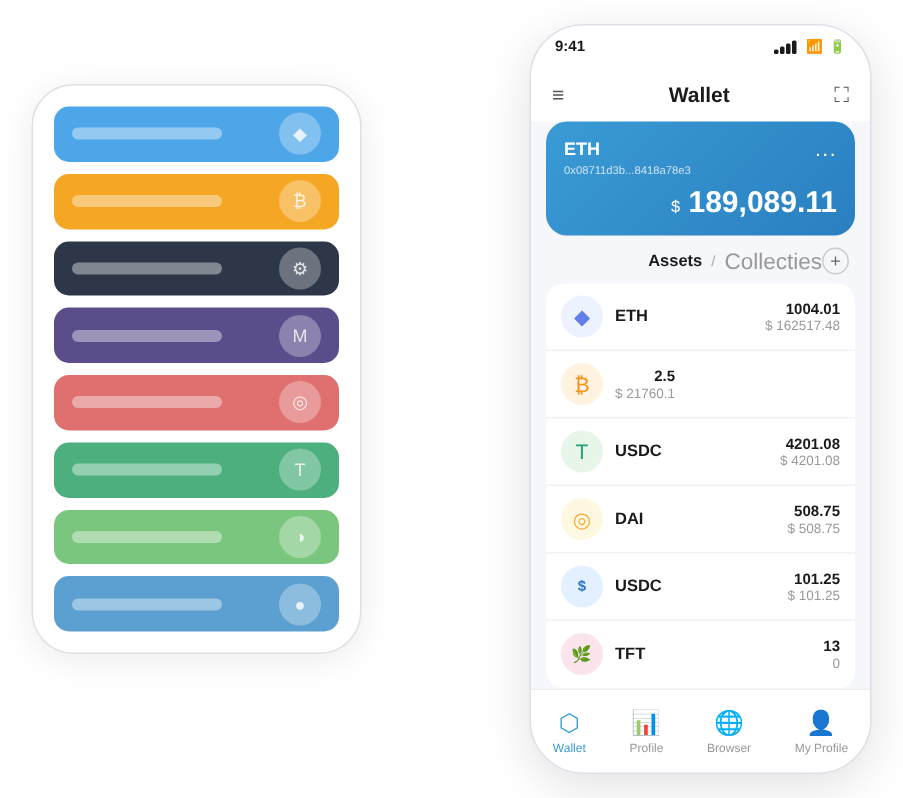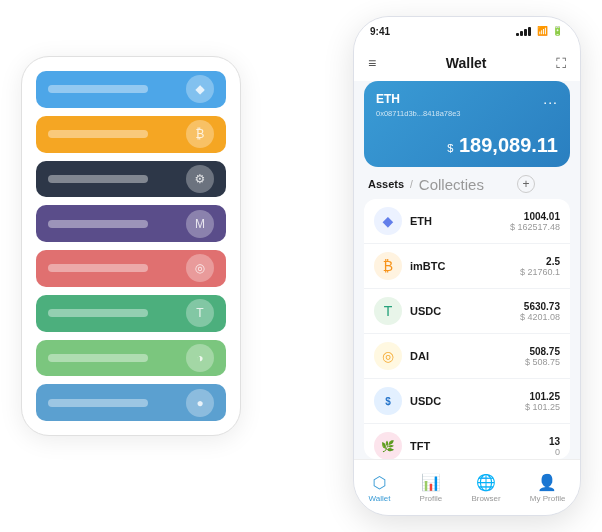--- a/index.html
+++ b/index.html
@@ -143,40 +143,39 @@
       margin-bottom: 2px;
     }
     .eth-label {
       font-size: 12px;
       font-weight: 700;
     }
     .eth-dots { font-size: 14px; letter-spacing: 1px; }
     .eth-address {
       font-size: 7.5px;
       color: rgba(255,255,255,0.75);
-      margin-bottom: 16px;
+      margin-bottom: 6px;
     }
     .eth-balance {
       font-size: 20px;
       font-weight: 700;
       text-align: right;
     }
     .eth-currency {
       font-size: 11px;
       font-weight: 400;
     }
 
     
     .assets-header {
       display: flex;
       align-items: center;
-      justify-content: flex-start;
+      justify-content: flex-end;
       padding: 0 14px 6px;
       flex-shrink: 0;
-      gap: 33px;
     }
     .assets-tabs {
       display: flex;
       gap: 6px;
       align-items: center;
     }
     .assets-tab-active {
       font-size: 11px;
       font-weight: 600;
       color: #1a1a1a;
@@ -376,32 +375,31 @@
         <div class="asset-logo logo-eth">◆</div>
         <span class="asset-name">ETH</span>
         <div class="asset-amounts">
           <div class="asset-amount">1004.01</div>
           <div class="asset-usd">$ 162517.48</div>
         </div>
       </div>
 
       <div class="asset-item">
         <div class="asset-logo logo-imbtc">₿</div>
-        <span class="asset-name">imBTC</span>
         <div class="asset-amounts">
           <div class="asset-amount">2.5</div>
           <div class="asset-usd">$ 21760.1</div>
         </div>
       </div>
 
       <div class="asset-item">
         <div class="asset-logo logo-usdt">T</div>
         <span class="asset-name">USDC</span>
         <div class="asset-amounts">
-          <div class="asset-amount">5630.73</div>
+          <div class="asset-amount">4201.08</div>
           <div class="asset-usd">$ 4201.08</div>
         </div>
       </div>
 
       <div class="asset-item">
         <div class="asset-logo logo-dai">◎</div>
         <span class="asset-name">DAI</span>
         <div class="asset-amounts">
           <div class="asset-amount">508.75</div>
           <div class="asset-usd">$ 508.75</div>

